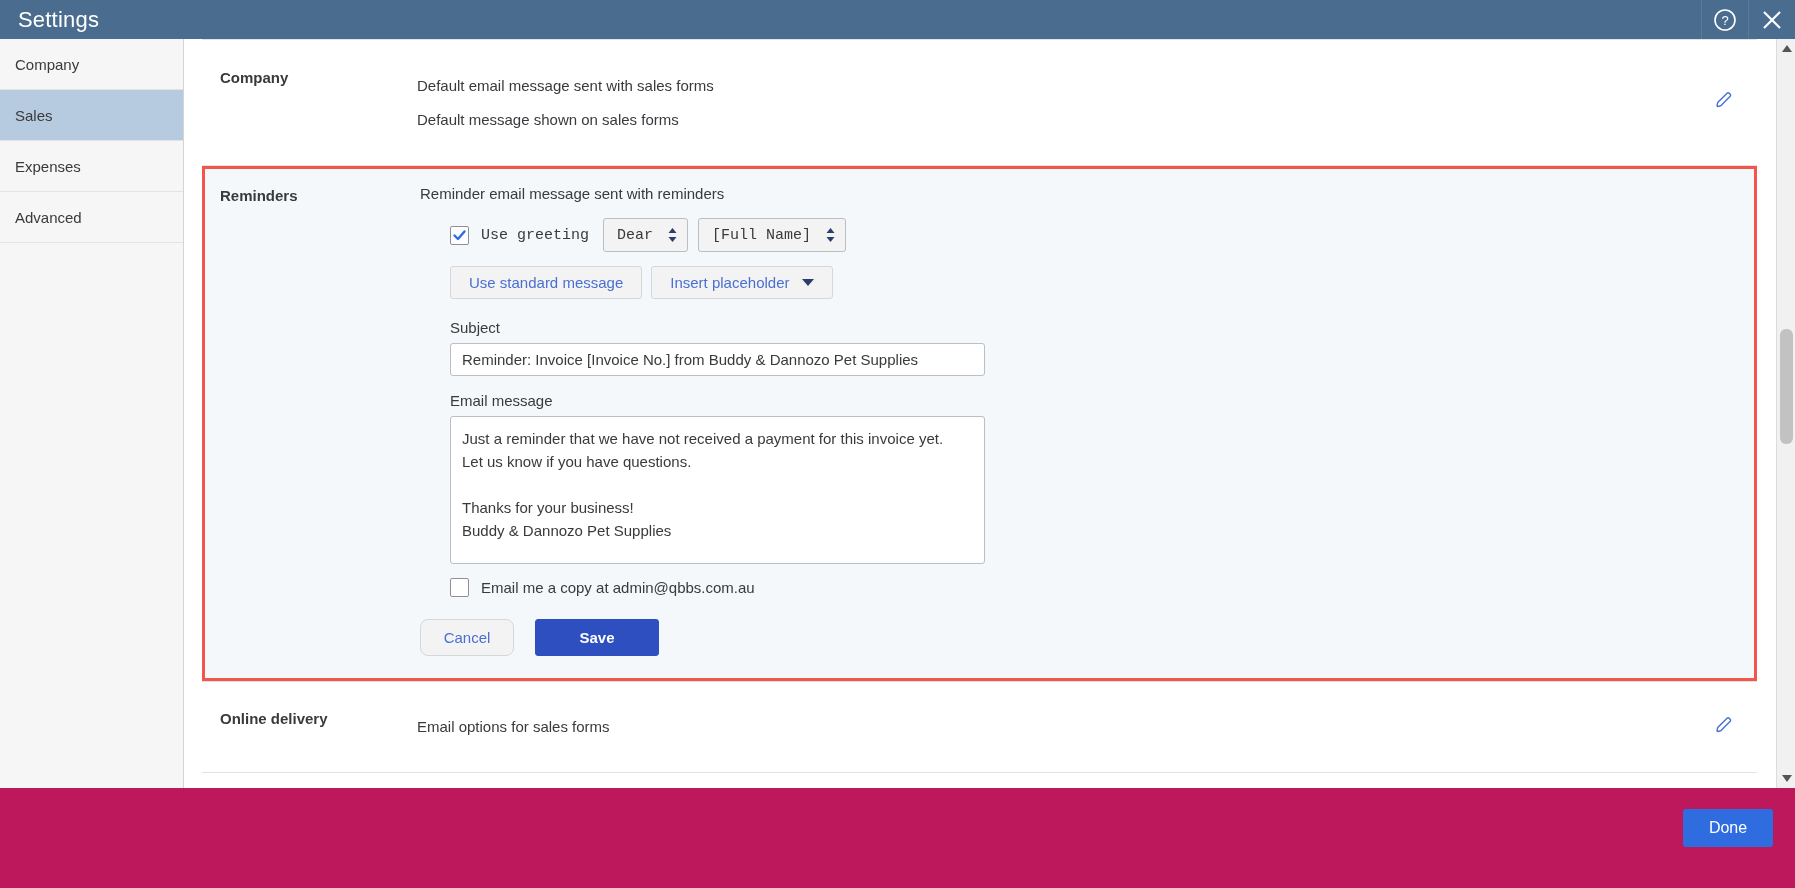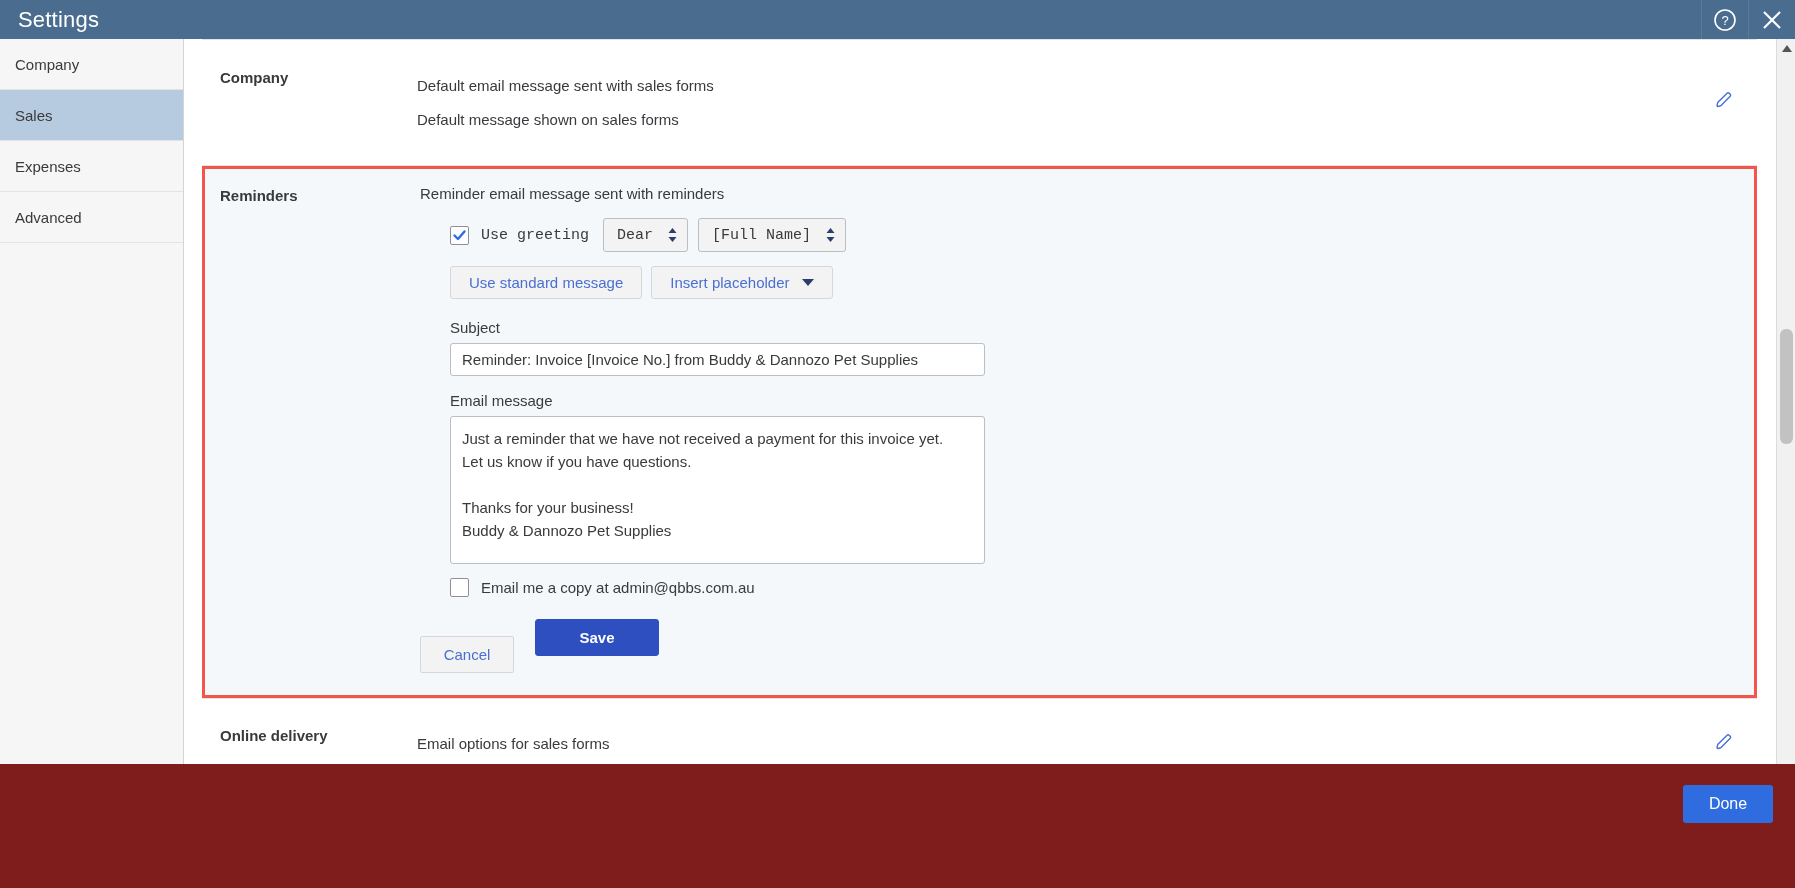--- a/index.html
+++ b/index.html
@@ -239,46 +239,45 @@
     margin-left: 12px;
   }
   .action-row {
     display: flex;
     margin-left: 0px;
   }
   .btn-cancel {
     width: 94px; height: 37px;
     background: #f3f3f3;
     border: 1px solid #d4d7dc;
-    border-radius: 2px;
+    border-radius: 8px;
     color: #4a6fd4;
     font-size: 15px;
     display: flex; align-items: center; justify-content: center;
     cursor: pointer;
-    margin-top: 17px;
   }
   .btn-save {
     width: 124px; height: 37px;
     background: #2e4fc0;
     border: 1px solid #2e4fc0;
     border-radius: 3px;
     color: #ffffff;
     font-size: 15px;
     font-weight: bold;
     display: flex; align-items: center; justify-content: center;
     margin-left: 21px;
     cursor: pointer;
   }
 
   
   .footer {
     position: absolute;
     left: 0; bottom: 0;
-    width: 1795px; height: 124px;
-    background: #7f1d1d;
+    width: 1795px; height: 100px;
+    background: #be185d;
   }
   .btn-done {
     position: absolute;
     right: 22px; top: 21px;
     width: 90px; height: 38px;
     background: #2e6ce0;
     border-radius: 3px;
     color: #ffffff;
     font-size: 16px;
     display: flex; align-items: center; justify-content: center;

